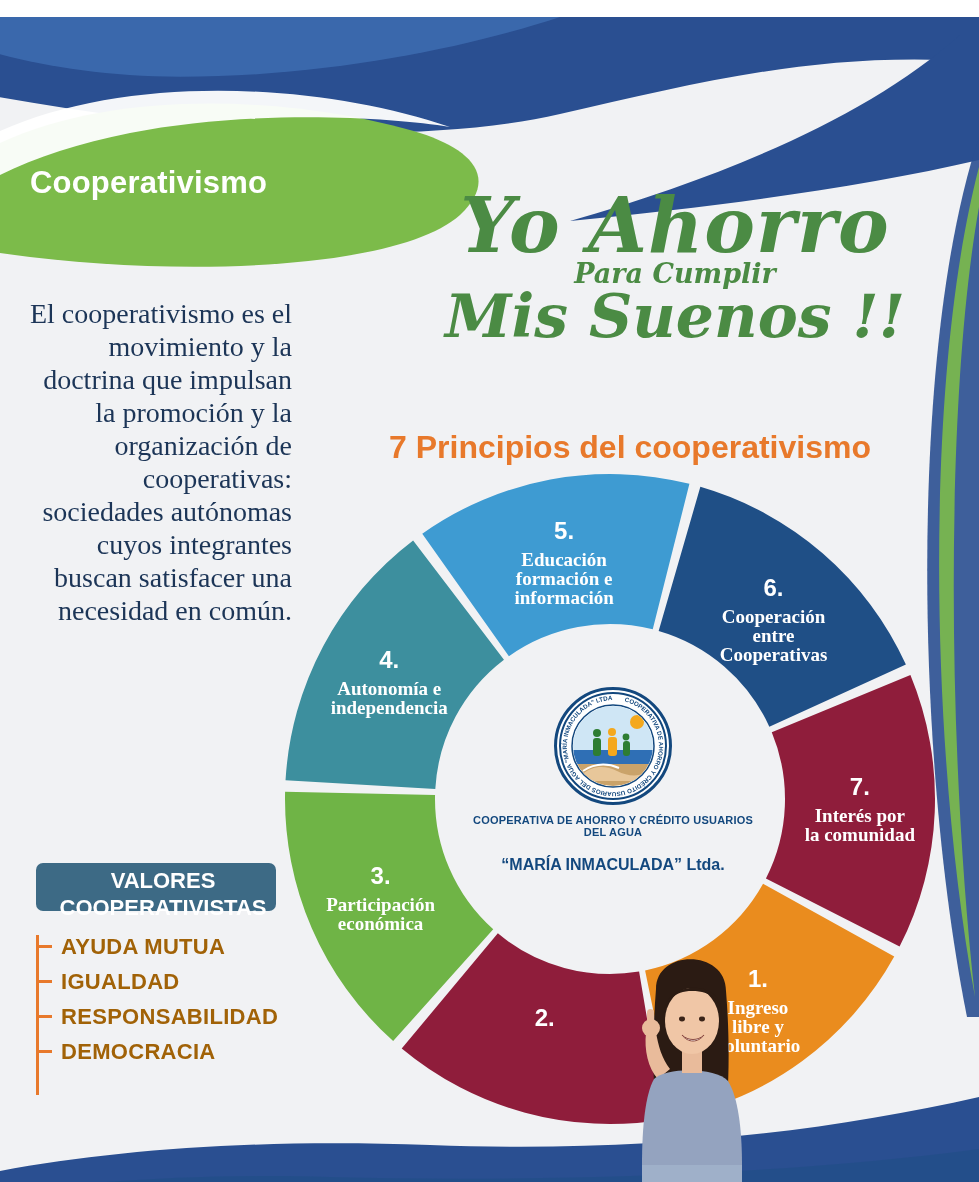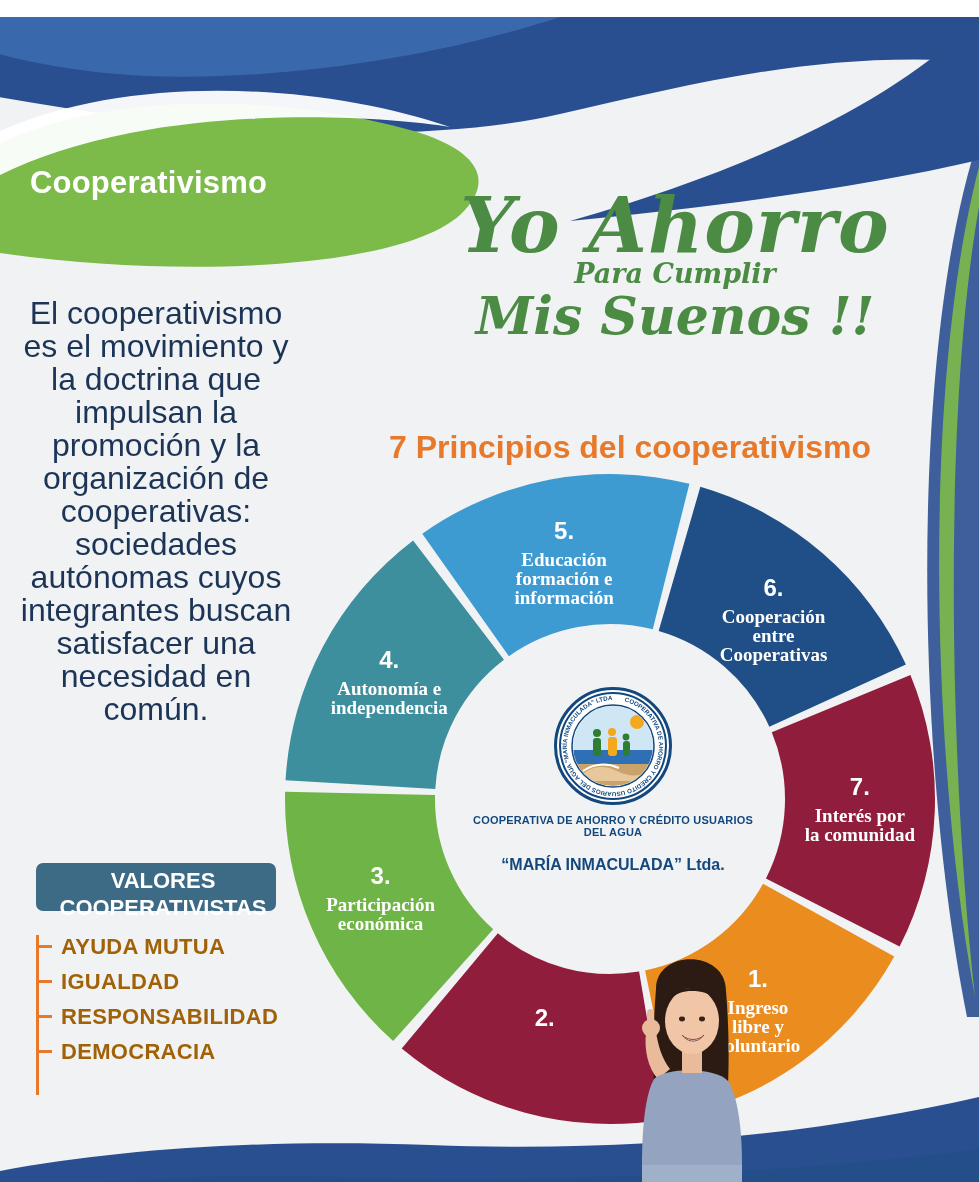--- a/index.html
+++ b/index.html
@@ -44,36 +44,37 @@
   }
   .script-2{
     font-family:"DejaVu Serif", serif;
     font-style:italic;font-weight:bold;
     font-size:27px;line-height:30px;color:#4b8b44;
     margin-top:-6px;
   }
   .script-3{
     font-family:"DejaVu Serif", serif;
     font-style:italic;font-weight:bold;
-    font-size:52px;line-height:62px;color:#4b8b44;
+    font-size:60px;line-height:62px;color:#4b8b44;
     margin-top:-4px;
   }
 
   
   .principios{
     position:absolute;left:300px;top:412px;width:660px;
     font-size:32px;font-weight:bold;color:#e8792b;
     text-align:center;
   }
 
   
   .lead{
     position:absolute;left:20px;top:280px;width:272px;
-    font-size:32px;line-height:33px;color:#1c3557;
-    text-align:center;
+    font-size:28px;line-height:33px;color:#1c3557;
+    text-align:right;
+    font-family:Liberation Serif, serif;
   }
 
   
   .values-head{
     position:absolute;left:36px;top:846px;width:240px;height:48px;
     background:#3d6a85;border-radius:7px;
     color:#ffffff;font-size:22px;line-height:27px;font-weight:bold;
     text-align:center;padding-top:4px;box-sizing:border-box;padding-left:14px;
   }
   .values-list{

